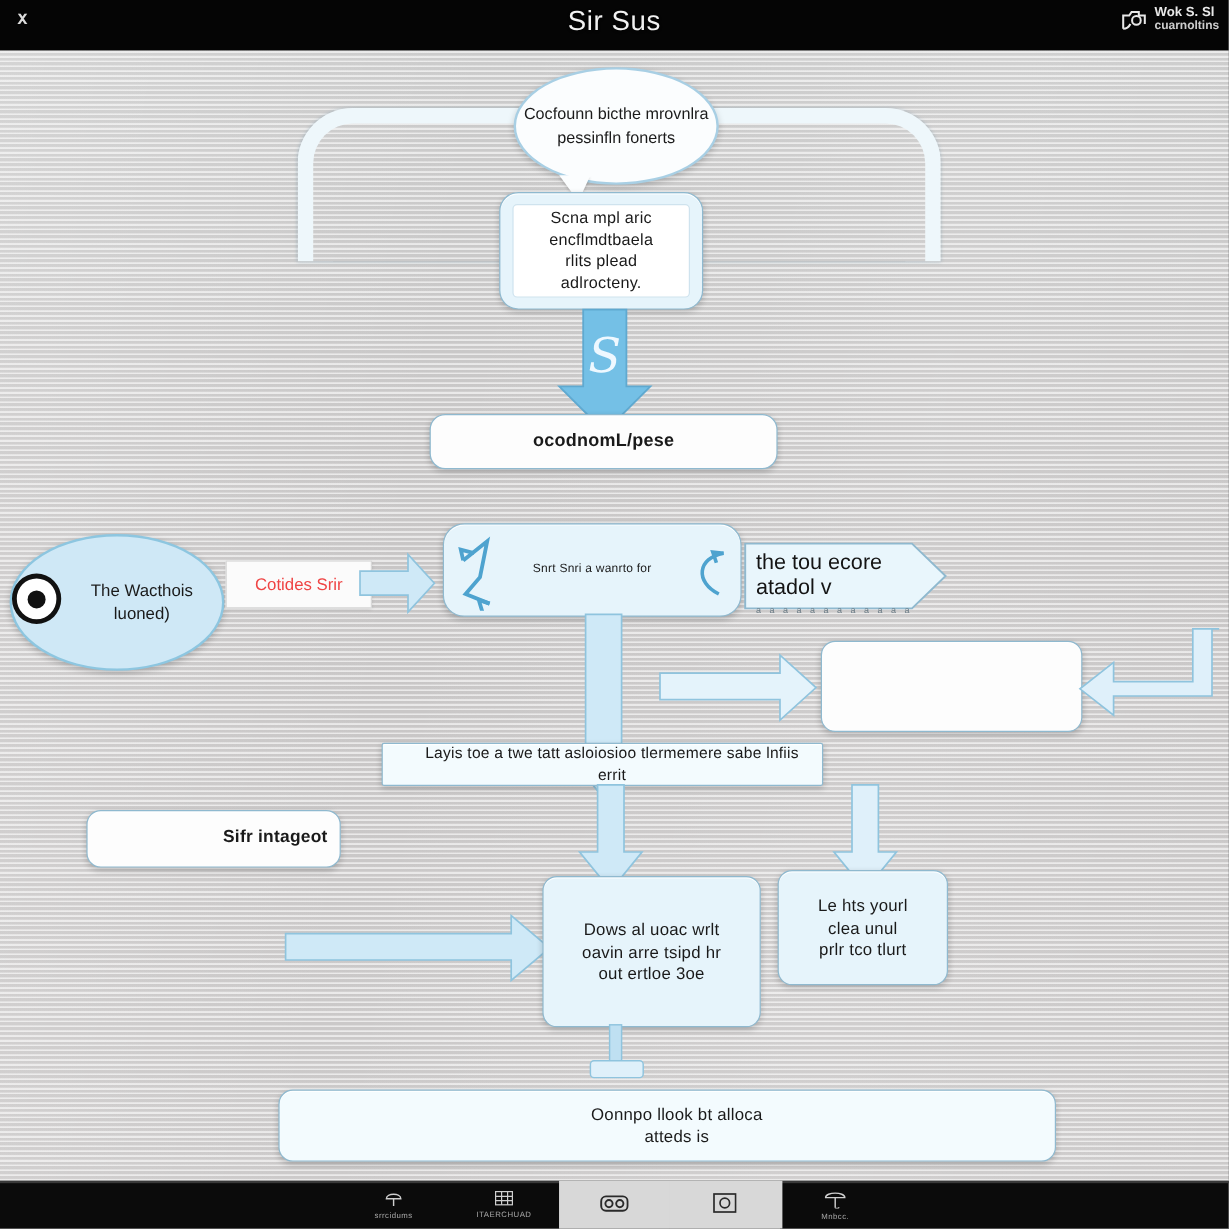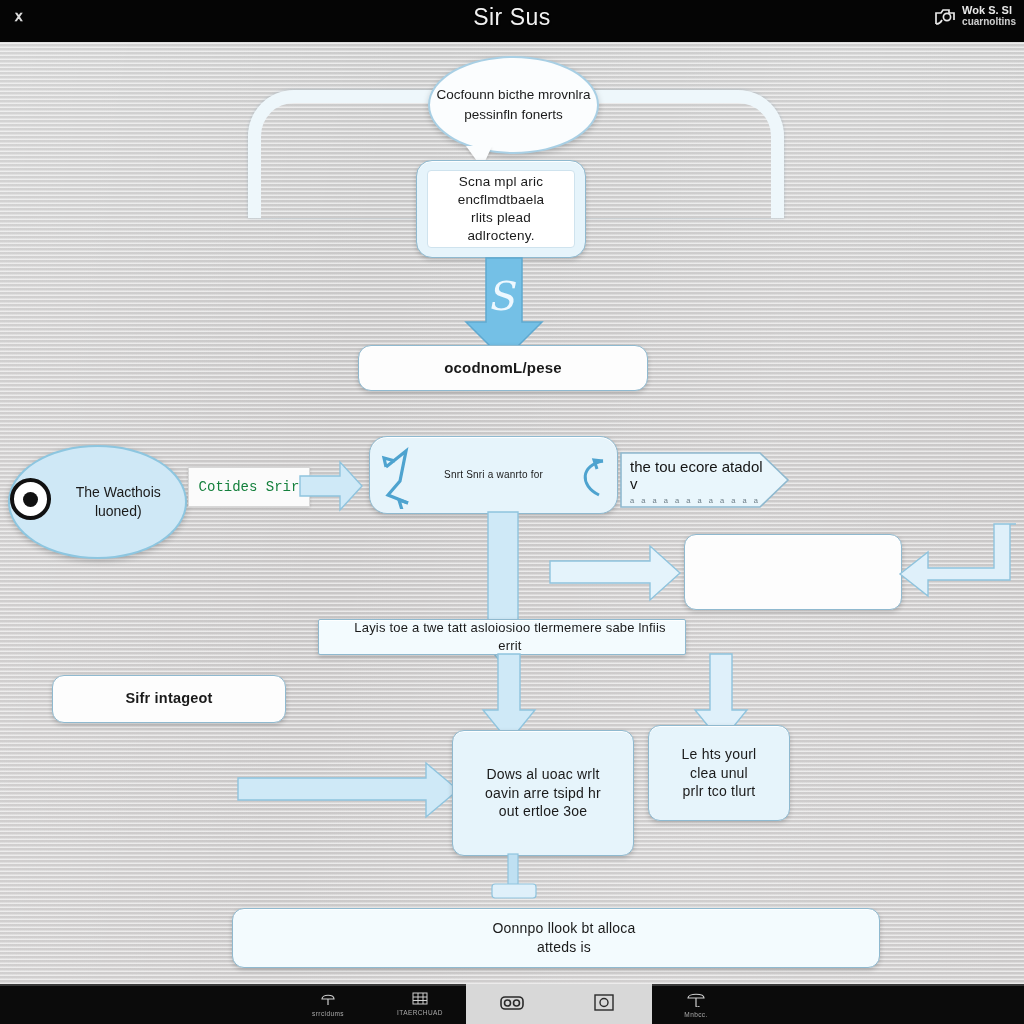--- a/index.html
+++ b/index.html
@@ -97,21 +97,21 @@
     width:34px;height:34px;border-radius:50%;
     border:4px solid #111;background:#fff;
     display:flex;align-items:center;justify-content:center;margin-bottom:6px;
   }
   .eye i{display:block;width:15px;height:15px;border-radius:50%;background:#111;}
 
   
   .chip{
     position:absolute;background:#fbfbfb;border:1px solid #d8d8d8;
     display:flex;align-items:center;justify-content:center;
-    font-size:14px;color:#15803d;box-shadow:0 1px 3px rgba(0,0,0,.14);font-family:Liberation Mono, monospace;
+    font-size:14px;color:#ef4444;box-shadow:0 1px 3px rgba(0,0,0,.14);
   }
 
   
   .arrow{position:absolute;}
   .arrow svg{display:block;overflow:visible;}
 
   
   .pennant{
     position:absolute;display:flex;flex-direction:column;
     align-items:center;justify-content:center;
@@ -220,21 +220,21 @@
         <path d="M30 6 l-9 -1 l3 9"></path>
       </svg>
     </div>
 
     <div class="pennant" style="left:624px;top:414px;width:0;height:0;"></div>
     <div class="arrow" style="left:620px;top:410px;">
       <svg width="170" height="56" viewBox="0 0 170 56">
         <path d="M1 1 H140 L168 28 L140 55 H1 Z" fill="#e9f6fc" stroke="#8fb9cf" stroke-width="1.6"></path>
       </svg>
       <div style="position:absolute;left:10px;top:6px;width:140px;text-align:left;">
-        <div style="font-size:15px;color:#141414;">the tou ecore atadol v</div>
+        <div style="font-size:18px;color:#141414;">the tou ecore atadol v</div>
         <div style="font-size:7.5px;letter-spacing:2.5px;color:#6a7b85;margin-top:4px;">a a a a a a a a a a a a</div>
       </div>
     </div>
 
     <div class="node rounded white" style="left:684px;top:492px;width:218px;height:76px;border-radius:12px;">
       <span class="txt"></span>
     </div>
 
     <div class="arrow" style="left:550px;top:503px;">
       <svg width="132" height="56" viewBox="0 0 132 56">
@@ -263,21 +263,21 @@
         <path d="M18 0 H40 V56 H55 L29 88 L3 56 H18 Z" fill="#cfe9f7" stroke="#8fc4de" stroke-width="1.4"></path>
       </svg>
     </div>
 
     <div class="arrow" style="left:692px;top:612px;">
       <svg width="58" height="90" viewBox="0 0 58 90">
         <path d="M18 0 H40 V56 H55 L29 88 L3 56 H18 Z" fill="#dff0fa" stroke="#8fc4de" stroke-width="1.4"></path>
       </svg>
     </div>
 
-    <div class="node rounded white" style="left:52px;top:633px;width:234px;height:48px;border-radius:12px;">
+    <div class="node rounded white" style="left:72px;top:633px;width:212px;height:48px;border-radius:12px;justify-content:flex-end;">
       <span class="txt" style="font-weight:bold;font-size:14.5px;">Sifr intageot</span>
     </div>
 
     <div class="arrow" style="left:238px;top:720px;">
       <svg width="222" height="56" viewBox="0 0 222 56">
         <path d="M0 16 H188 V1 L220 28 L188 55 V38 H0 Z" fill="#cfe9f7" stroke="#8fc4de" stroke-width="1.4"></path>
       </svg>
     </div>
 
     <div class="node rounded pale" style="left:452px;top:688px;width:182px;height:126px;border-radius:12px;">

